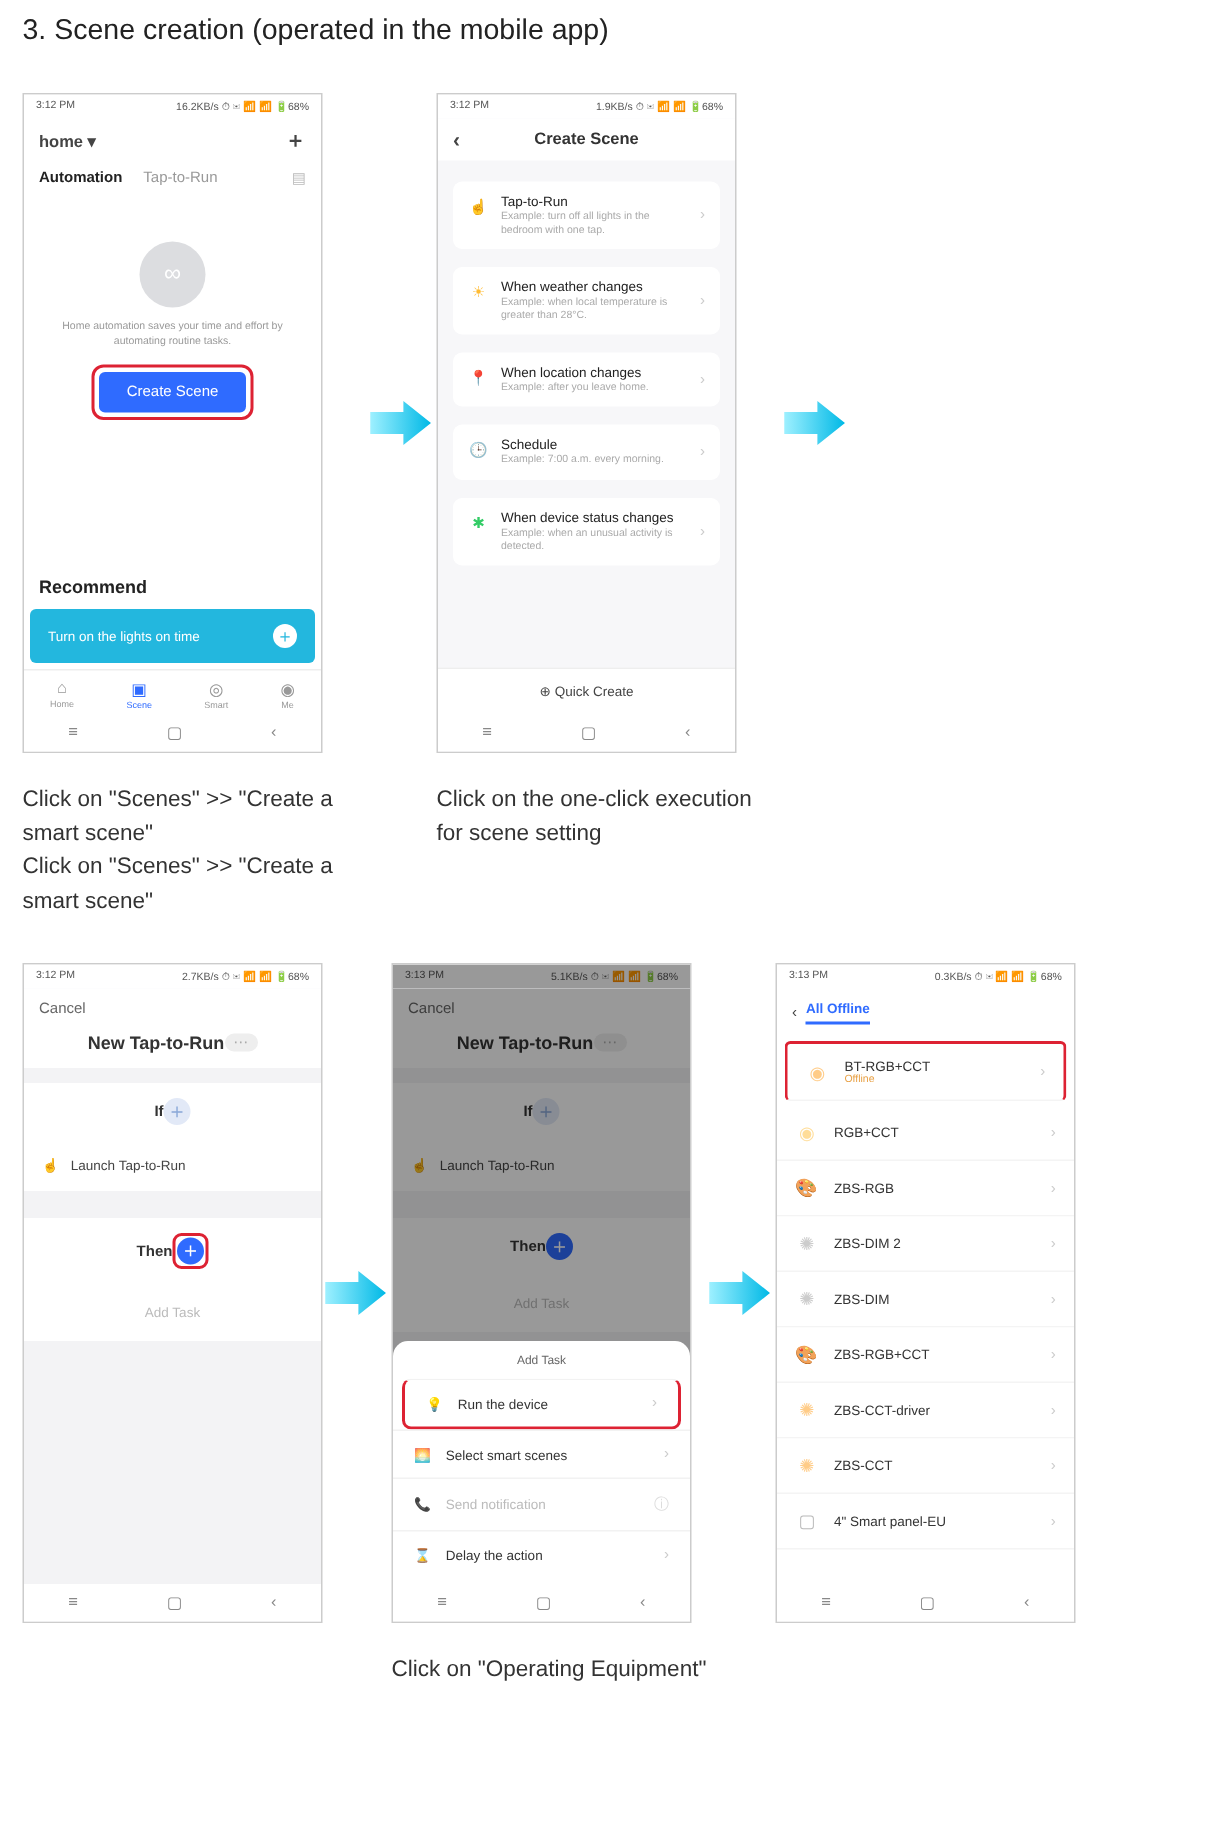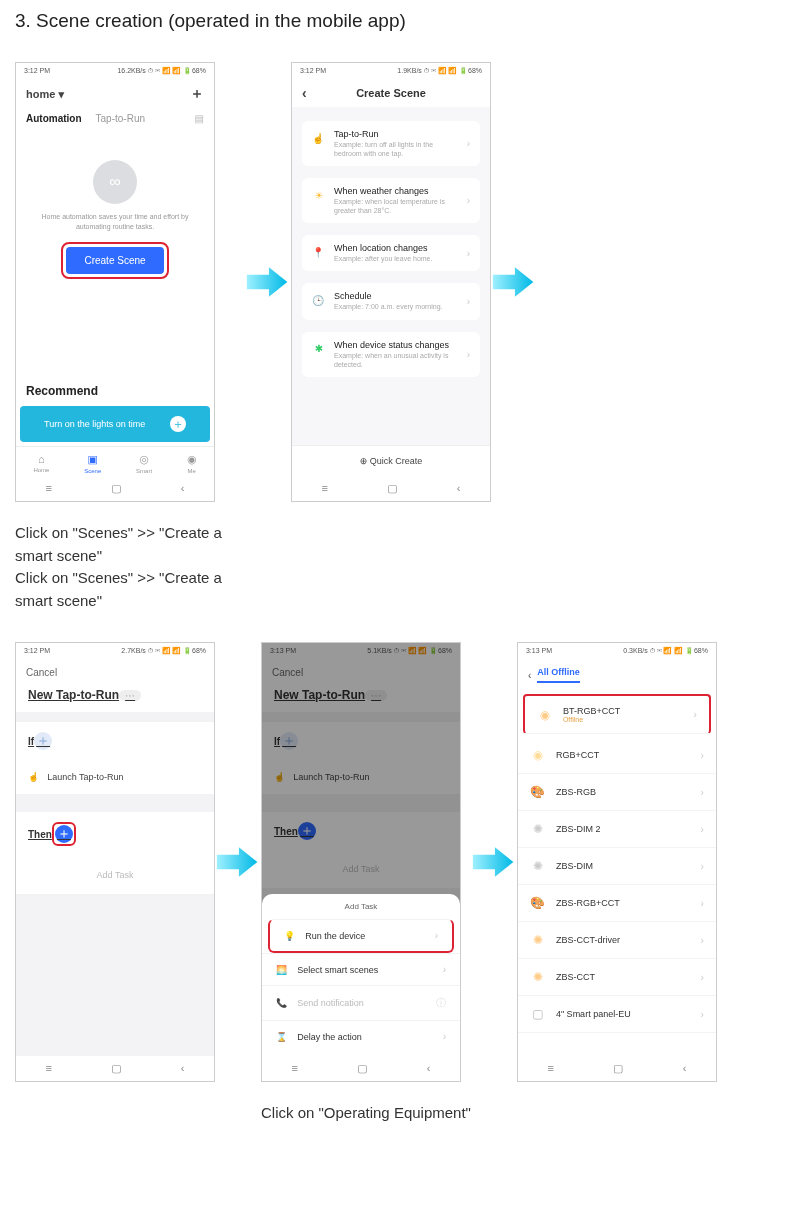--- a/index.html
+++ b/index.html
@@ -14,41 +14,41 @@
   .phone-body { flex:1; display:flex; flex-direction:column; background:#f7f7f9; }
   .navbar { background:#fff; }
   .ph-header { display:flex; justify-content:space-between; align-items:center; padding:6px 10px; font-size:11px; color:#444;font-weight:bold; }
   .tabs { display:flex; gap:14px; padding:4px 10px 8px; font-size:10px; color:#999; }
   .tabs .active { color:#222; font-weight:600; }
   .placeholder-icon { width:44px; height:44px; background:#dcdde0; border-radius:50%; display:flex; align-items:center; justify-content:center; color:#fff; margin:28px auto 8px; font-size:16px;}
   .hint { font-size:7px; color:#999; text-align:center; padding:0 18px; line-height:1.4; }
   .btn-primary { background:#2f6bff; color:#fff; font-size:10px; padding:8px 18px; border-radius:4px; margin:14px auto; border:none; }
   .red-outline { border:2px solid #d23; border-radius:8px; }
   .recommend { font-size:12px; font-weight:600; padding:8px 10px; color:#222; background:#fff; margin-top:auto;}
-  .reco-card { background:#23b7de; color:#fff; font-size:9px; padding:10px 24px; margin:0 4px 4px; border-radius:4px; display:flex; justify-content:space-between; align-items:center;}
+  .reco-card { background:#23b7de; color:#fff; font-size:9px; padding:10px 12px; margin:0 4px 4px; border-radius:4px; display:flex; justify-content:space-between; align-items:center;}
   .reco-card .plus { background:#fff; color:#23b7de; width:16px;height:16px;border-radius:50%; display:flex;align-items:center;justify-content:center;font-size:12px;}
   .bottom-tab { display:flex; justify-content:space-around; padding:6px 0 2px; font-size:6px; color:#999; border-top:1px solid #eee; background:#fff;}
   .bottom-tab .it { display:flex; flex-direction:column; align-items:center; gap:2px;}
   .bottom-tab .it.active { color:#2f6bff; }
   .bottom-tab .ic { font-size:11px; }
   .sysbar { display:flex; justify-content:space-around; padding:6px 0; background:#fff; color:#888; font-size:11px;}
   .caption { font-size:15px; color:#333; font-weight:300; line-height:1.5; margin-top:20px; max-width:230px; font-family:"Helvetica Neue", Arial, sans-serif;}
   
   .cs-header { display:flex; align-items:center; justify-content:center; position:relative; padding:8px; font-size:11px; font-weight:600; background:#fff;}
   .cs-header .back { position:absolute; left:10px; color:#444; font-size:14px;}
   .card { background:#fff; border-radius:6px; margin:6px 10px; padding:8px 10px; display:flex; align-items:flex-start; gap:8px;}
   .card .ic { width:14px; height:14px; flex:0 0 14px; border-radius:3px; display:flex; align-items:center; justify-content:center; font-size:10px; margin-top:2px;}
   .card .txt { flex:1; }
   .card .ttl { font-size:9px; color:#222; font-weight:500; }
   .card .sub { font-size:7px; color:#aaa; line-height:1.3; margin-top:1px;}
   .card .chev { color:#ccc; font-size:10px; align-self:center;}
   .quick { text-align:center; font-size:9px; color:#444; padding:10px; background:#fff; border-top:1px solid #eee; margin-top:auto;}
   
   .taprow { background:#fff; padding:10px 12px; font-size:10px; color:#333; margin-top:0;}
-  .taprow.head { display:flex; justify-content:flex-start; align-items:center;text-decoration:underline;}
+  .taprow.head { display:flex; justify-content:center; align-items:center;}
   .circle-plus { width:18px;height:18px;border-radius:50%; display:flex;align-items:center;justify-content:center;font-size:14px;}
   .blue-bg { background:#2f6bff; color:#fff;}
   .grey-bg { background:#e2e9f7; color:#8aa8d8;}
   .section-gap { height:10px; background:#f3f3f5;}
   .launch { display:flex; align-items:center; gap:8px; background:#fff; padding:12px; font-size:9px; color:#444;}
   .addtask { text-align:center; font-size:9px; color:#bbb; padding:14px; background:#fff;}
   .save-btn { background:#2f6bff; color:#fff; font-size:11px; text-align:center; padding:10px; margin:10px; border-radius:4px; margin-top:auto;}
   .dim { filter: brightness(0.6); }
   .sheet-wrap { position:relative; flex:1; display:flex; flex-direction:column;}
   .sheet { position:absolute; bottom:0; left:0; right:0; background:#fff; border-top-left-radius:10px; border-top-right-radius:10px; padding-bottom:4px;}
@@ -196,20 +196,21 @@
             <span class="chev">›</span>
           </div>
         <div class="quick">⊕ Quick Create</div>
         <div class="sysbar">
             <span>≡</span>
             <span>▢</span>
             <span>‹</span>
           </div>
       </div>
     </div>
+    <div class="caption">Click on the one-click execution for scene setting</div>
   </div>
 
   <div class="arrow">
     <svg viewBox="0 0 50 36">
         <path d="M2 10 h24 v-8 l20 16 l-20 16 v-8 h-24 z" fill="url(#g1)"></path>
       </svg>
   </div>
   <div class="gap10"></div>
 </div>
 

